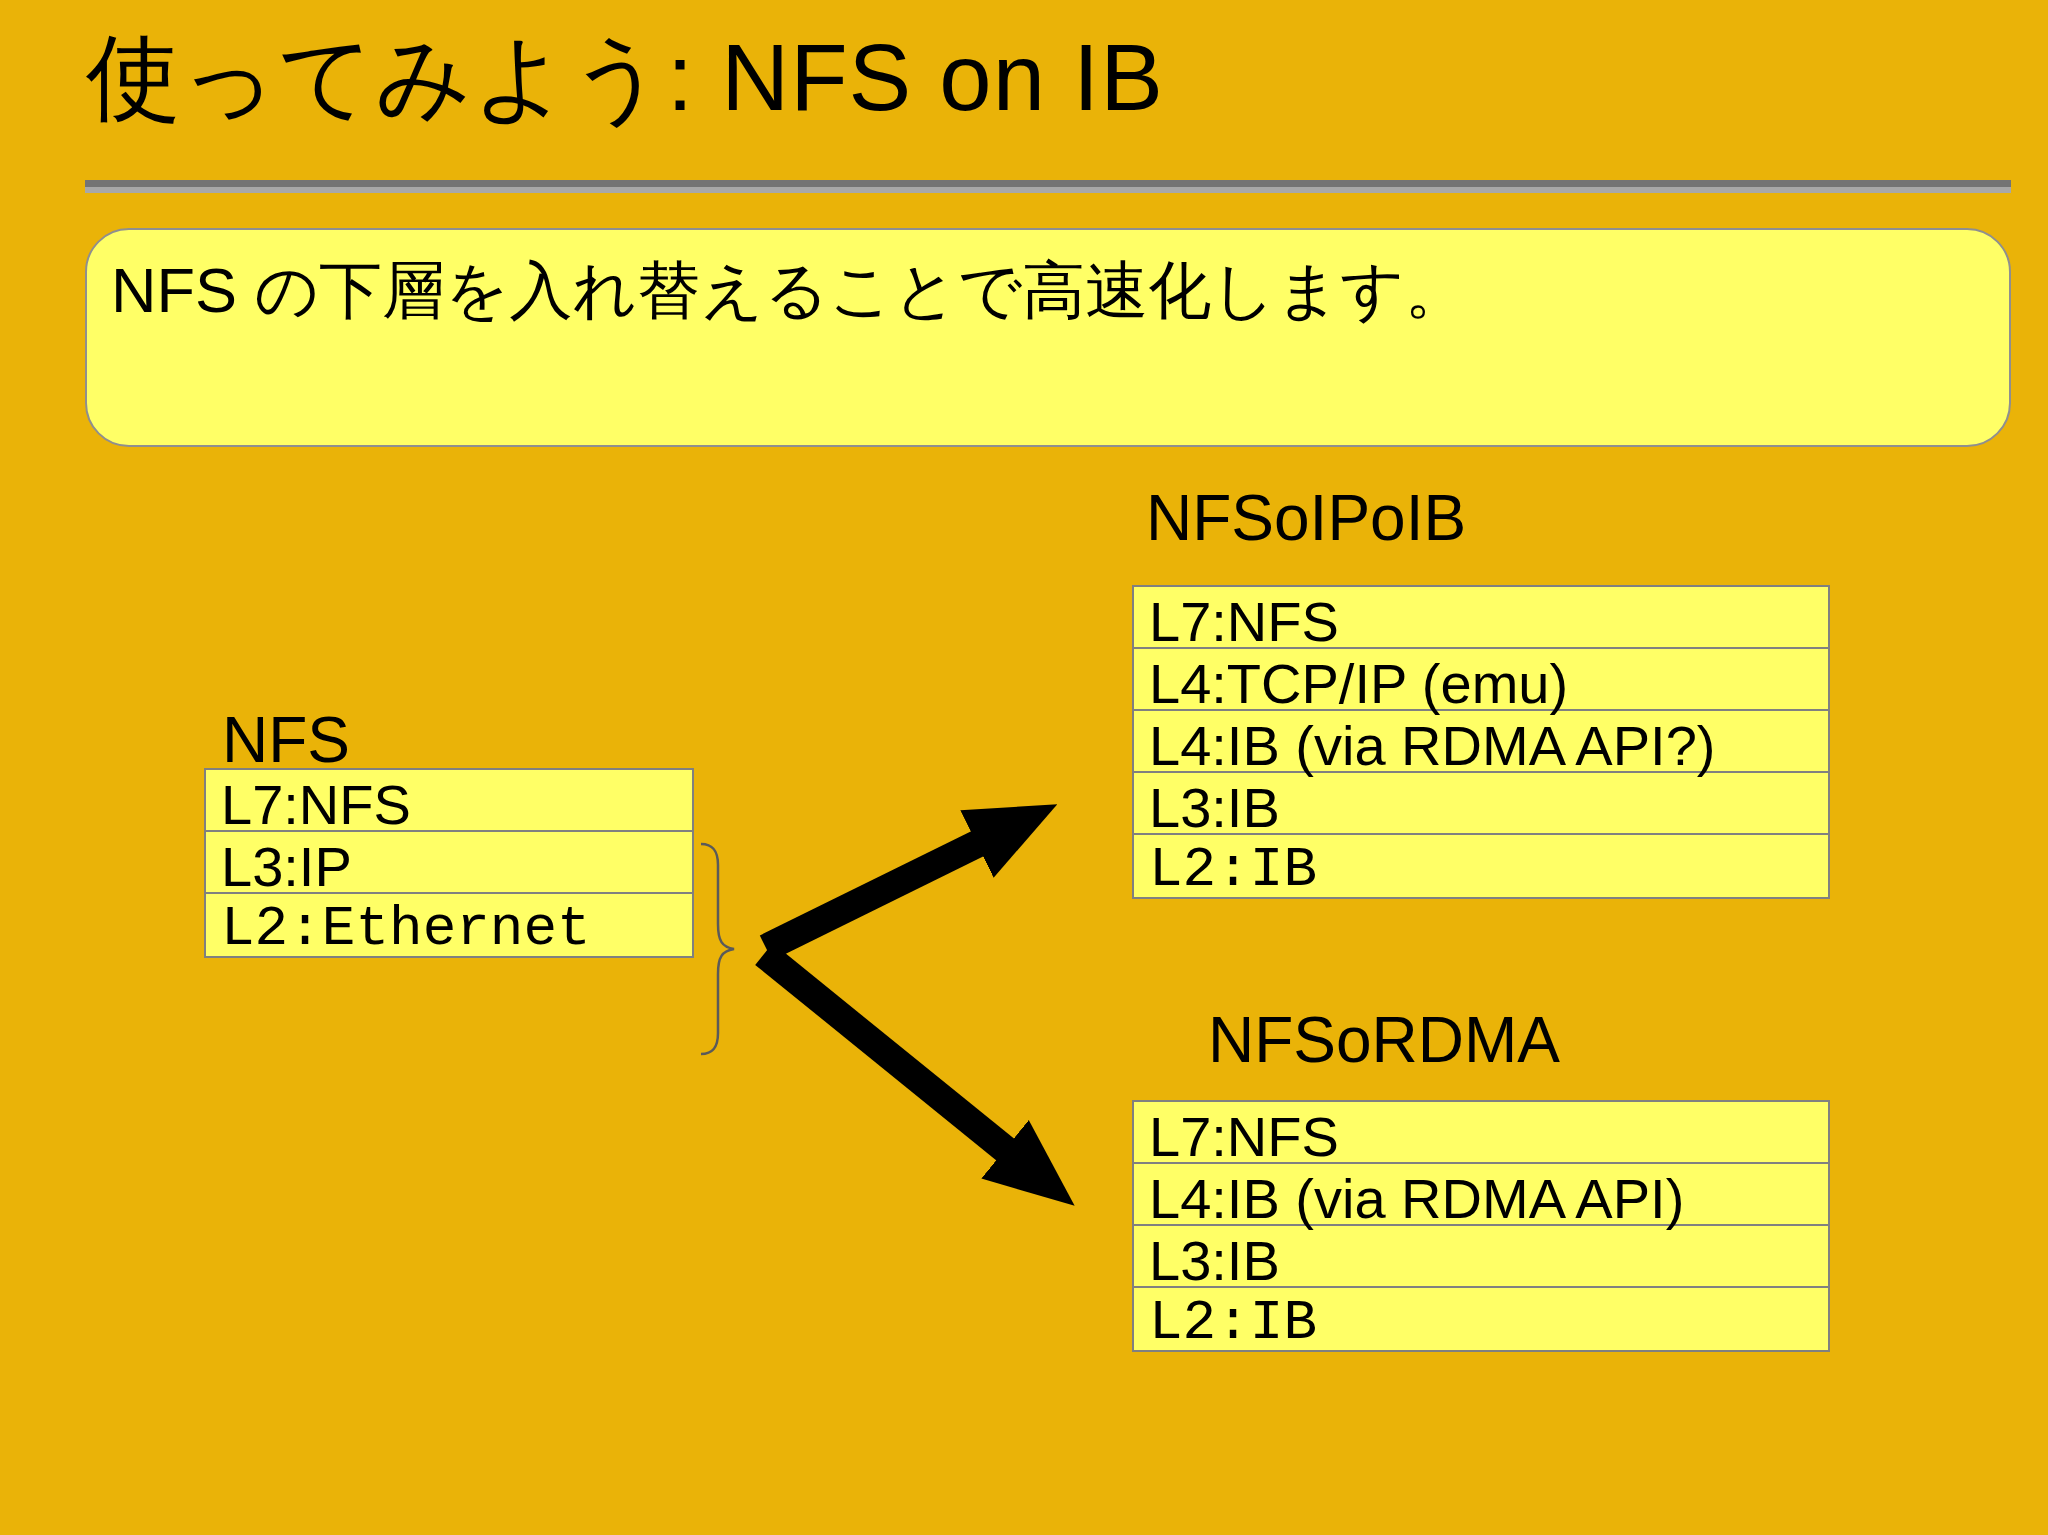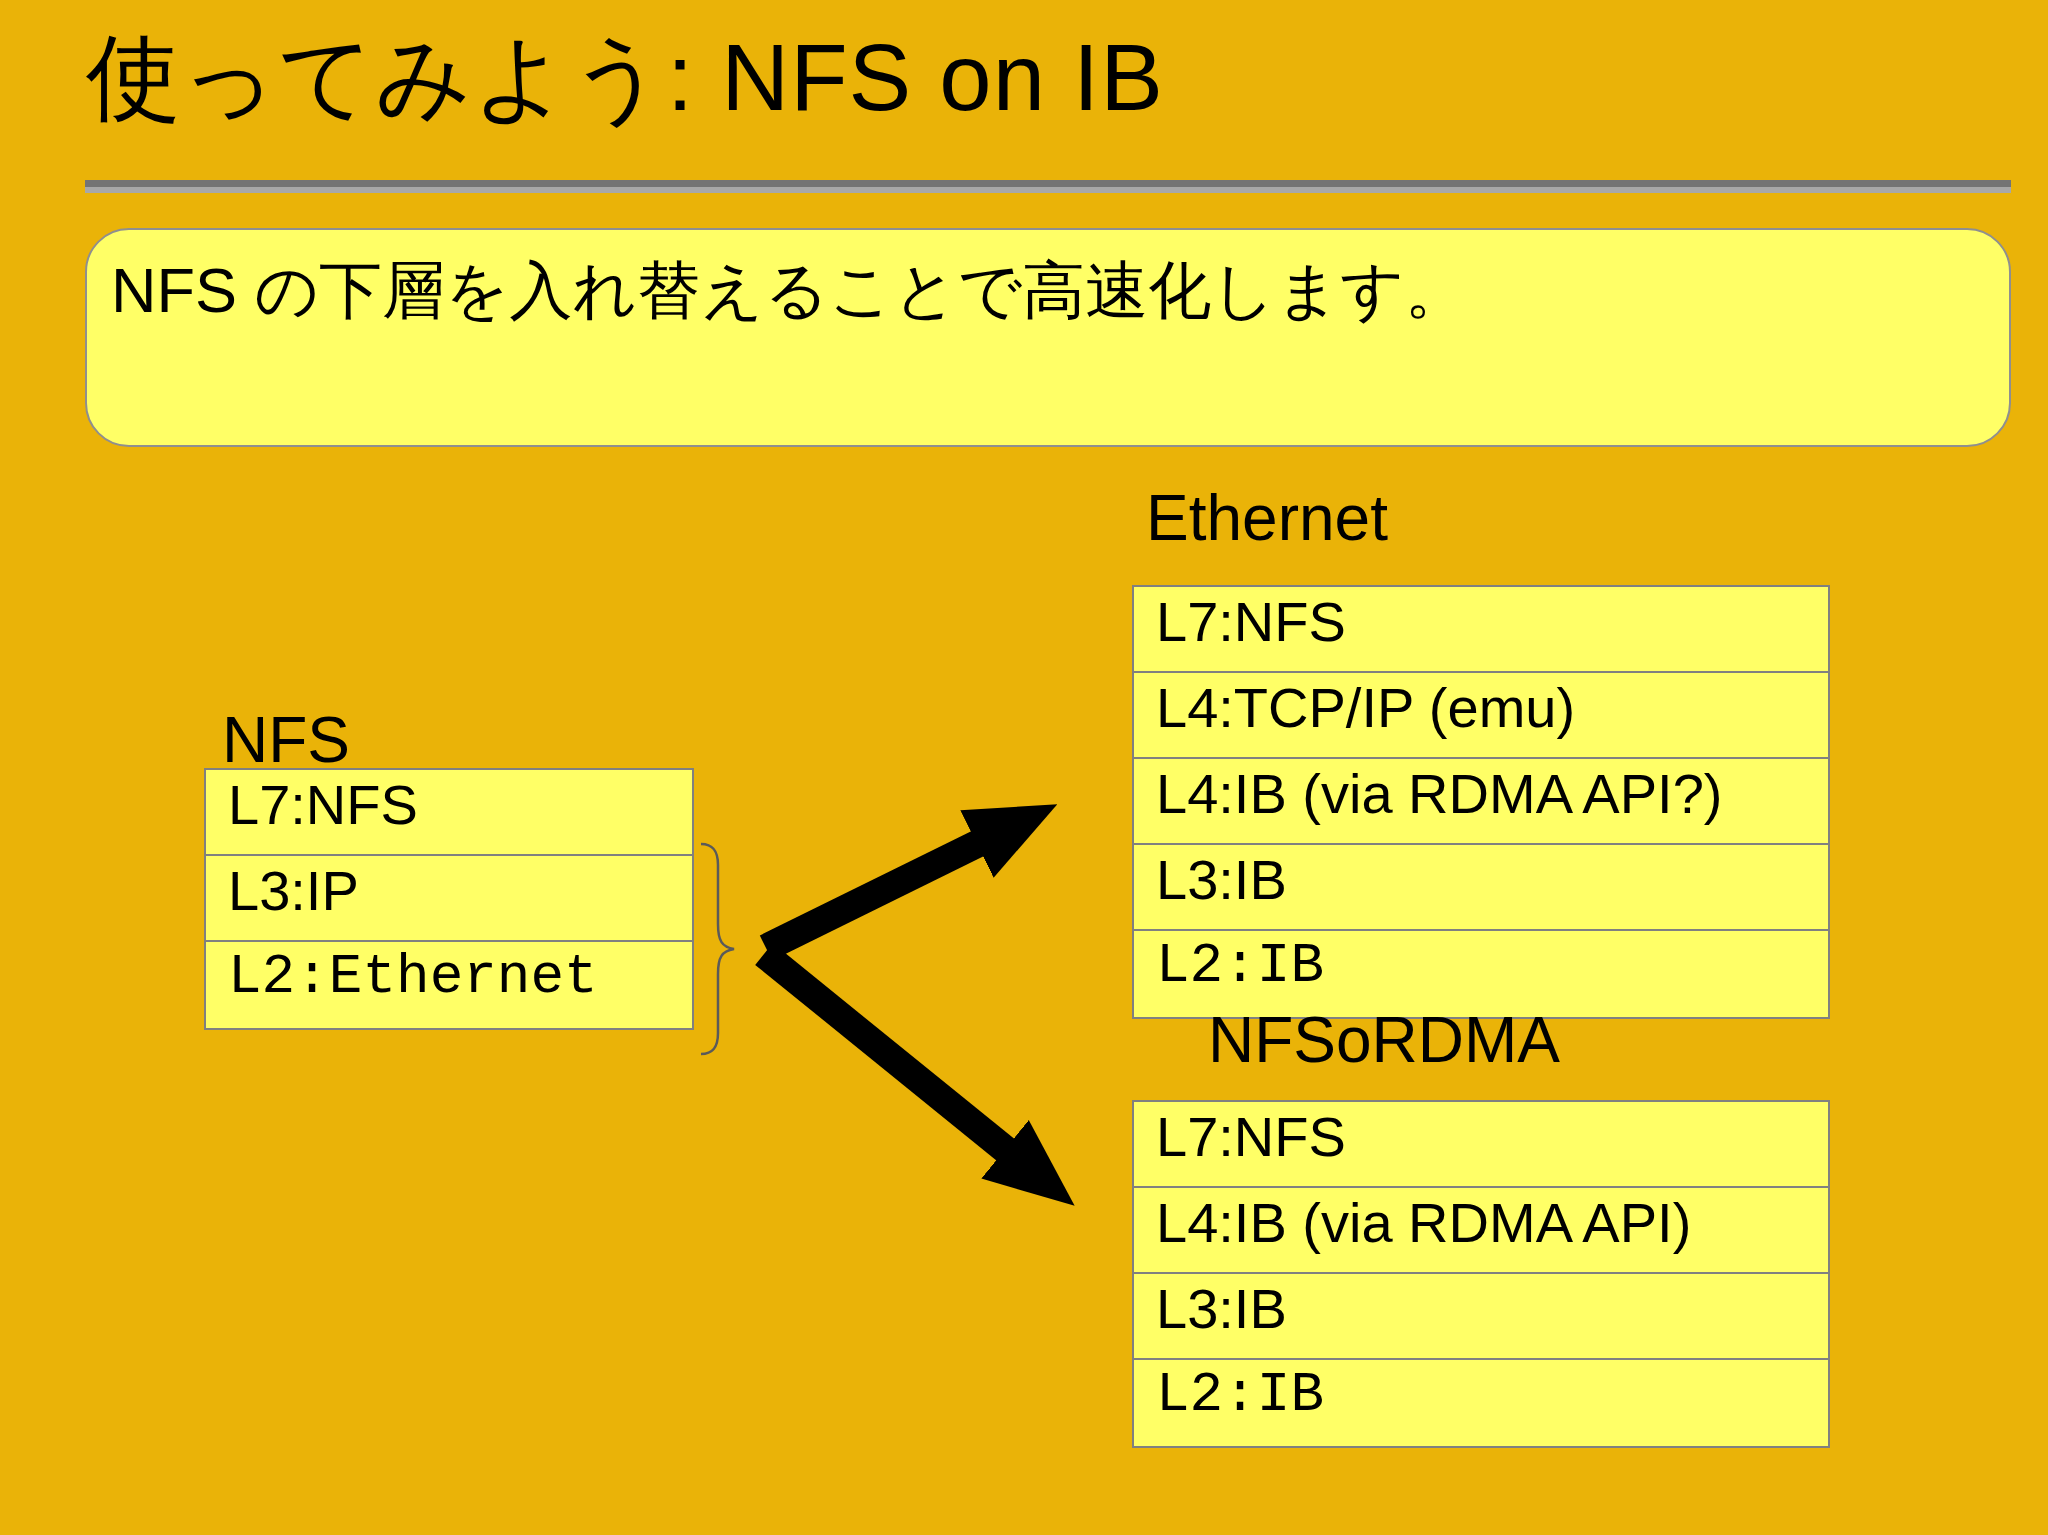--- a/index.html
+++ b/index.html
@@ -53,25 +53,25 @@
     white-space: nowrap;
   }
   .stack {
     position: absolute;
     box-sizing: border-box;
     background: #ffff66;
     border: 2px solid #808080;
   }
   .stack .row {
     box-sizing: border-box;
-    height: 86px;
+    height: 62px;
     border-bottom: 2px solid #808080;
     font-size: 56px;
     line-height: 70px;
-    padding-left: 22px;
+    padding-left: 15px;
     white-space: nowrap;
     overflow: visible;
   }
   .stack .row:last-child { border-bottom: none; font-family: Liberation Mono, monospace; }
   .overlay {
     position: absolute;
     left: 0; top: 0;
     width: 2048px;
     height: 1535px;
     pointer-events: none;
@@ -95,21 +95,21 @@
     <div class="line">NFS の下層を入れ替えることで高速化します。</div>
   </div>
 
   <div class="stack-label" id="label-nfs">NFS</div>
   <div class="stack" id="stack-nfs">
     <div class="row">L7:NFS</div>
     <div class="row">L3:IP</div>
     <div class="row">L2:Ethernet</div>
   </div>
 
-  <div class="stack-label" id="label-ipoib">Ethernet</div>
+  <div class="stack-label" id="label-ipoib">NFSoIPoIB</div>
   <div class="stack" id="stack-ipoib">
     <div class="row">L7:NFS</div>
     <div class="row">L4:TCP/IP (emu)</div>
     <div class="row">L4:IB (via RDMA API?)</div>
     <div class="row">L3:IB</div>
     <div class="row">L2:IB</div>
   </div>
 
   <div class="stack-label" id="label-rdma">NFSoRDMA</div>
   <div class="stack" id="stack-rdma">

